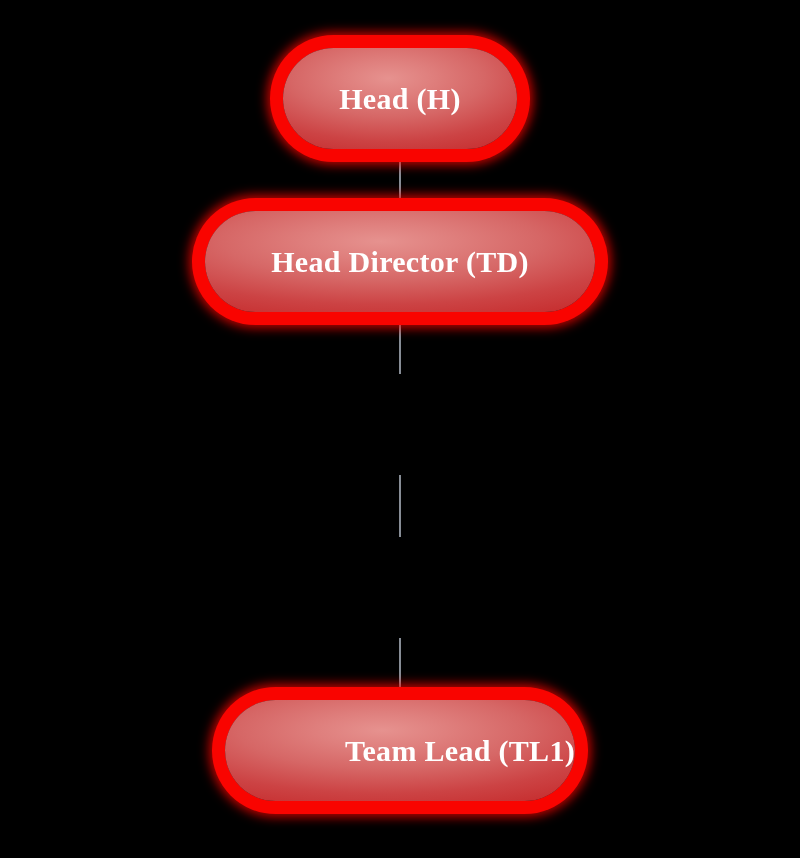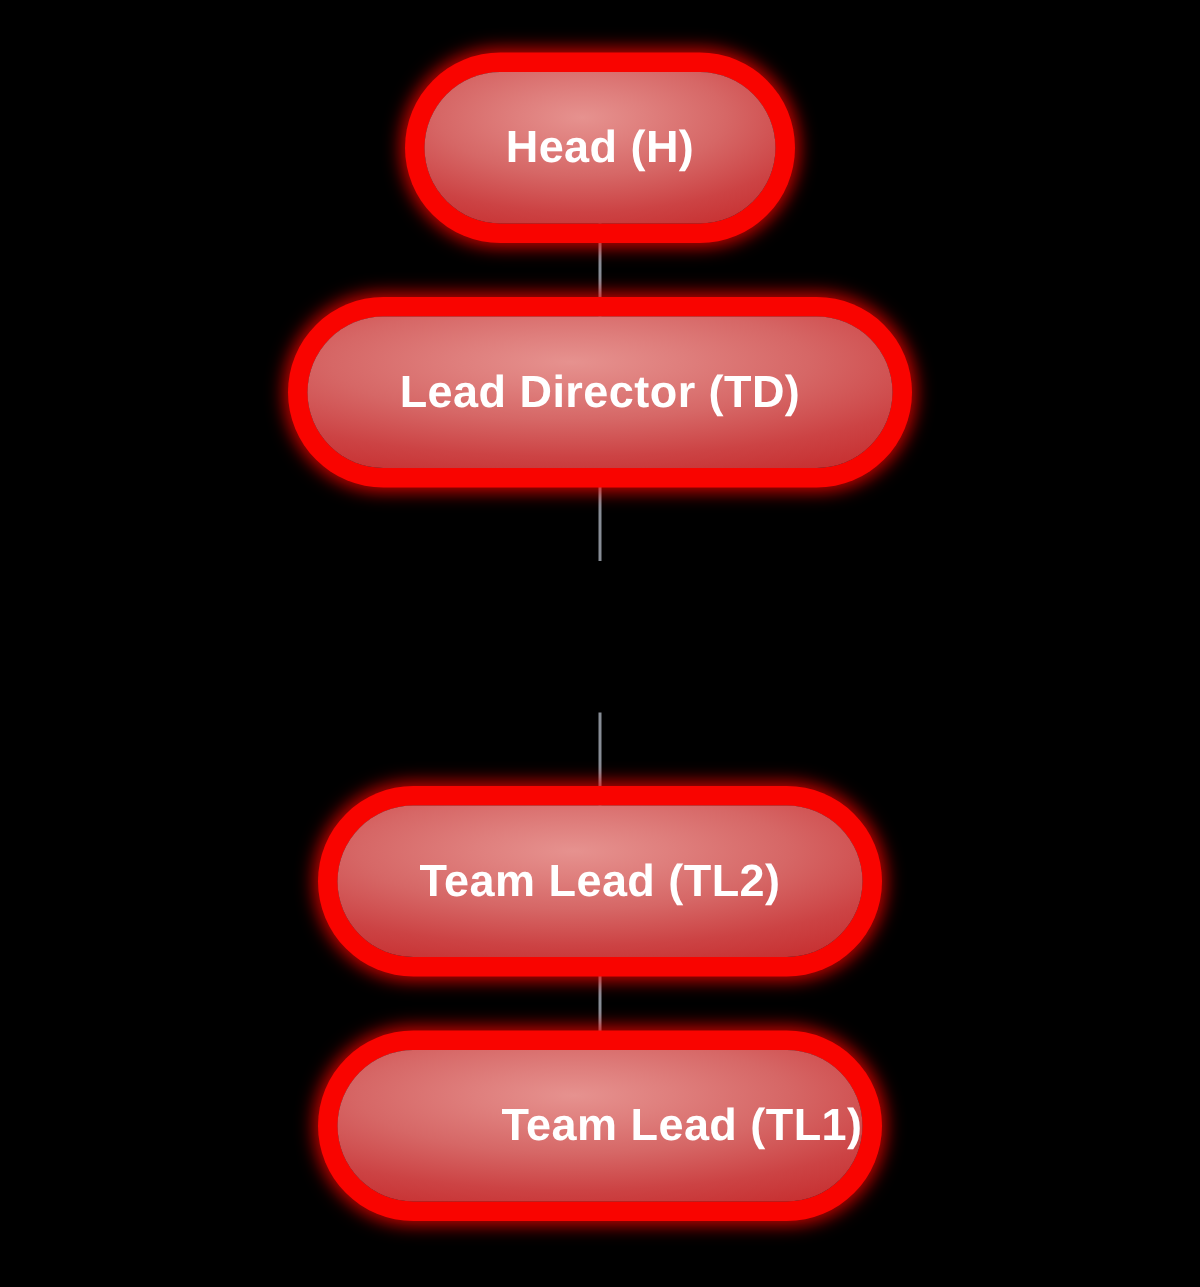--- a/index.html
+++ b/index.html
@@ -6,21 +6,21 @@
     margin: 0;
     padding: 0;
     background: #000000;
   }
   .canvas {
     position: relative;
     width: 800px;
     height: 858px;
     background: #000000;
     overflow: hidden;
-    font-family: Liberation Sans, sans-serif;
+    font-family: Liberation Serif, serif;
   }
   .node {
     position: absolute;
     left: 50%;
     transform: translateX(-50%);
     height: 101px;
     border-radius: 51px;
     display: flex;
     align-items: center;
     justify-content: center;
@@ -68,25 +68,22 @@
   <div class="connector conn-1"></div>
   <div class="connector conn-2"></div>
   <div class="connector conn-3"></div>
   <div class="connector conn-4"></div>
 
   <div class="node node-1">
     <span class="label">Head (H)</span>
   </div>
 
   <div class="node node-2">
-    <span class="label">Lead Director (TD)</span>
+    <span class="label">Head Director (TD)</span>
   </div>
 
 
-  <div class="node node-4">
-    <span class="label">Team Lead (TL2)</span>
-  </div>
 
   <div class="node node-5">
     <span class="label">Team Lead (TL1)</span>
   </div>
 
 </div>
 
 </body></html>

